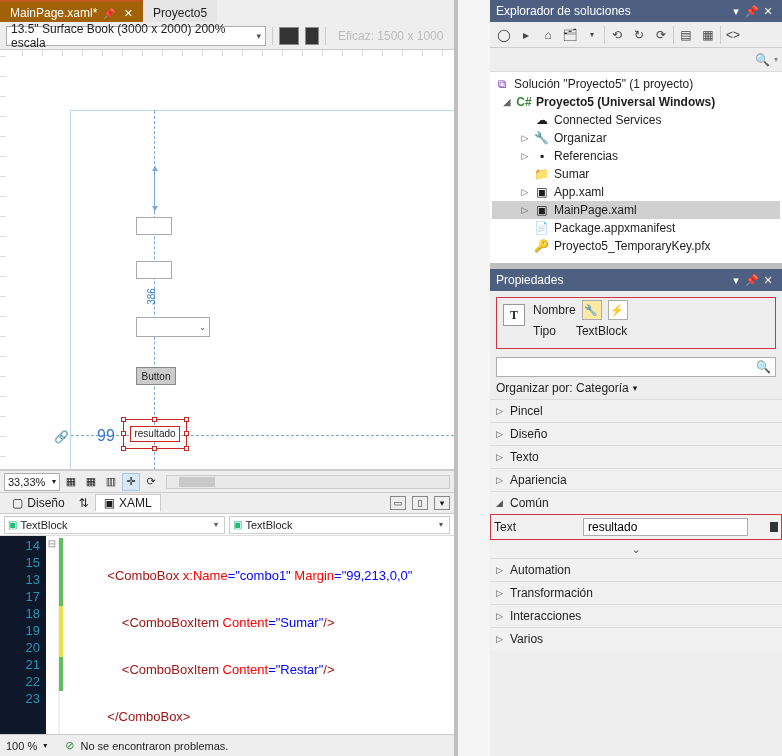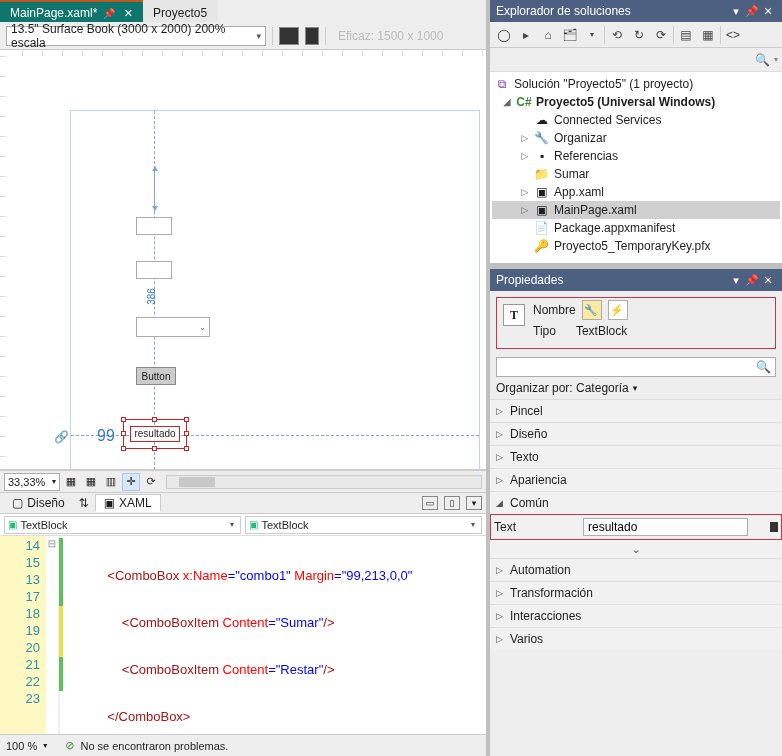--- a/index.html
+++ b/index.html
@@ -1,23 +1,23 @@
 <!DOCTYPE html>
 <html><head>
 <meta charset="utf-8">
 <style>
 * { box-sizing: border-box; margin: 0; padding: 0; font-family: "Segoe UI", Arial, sans-serif; }
 body { width: 782px; height: 756px; background: #f5f5f5; display: flex; font-size: 12px; color: #1e1e1e; overflow: hidden; }
 .left { width: 490px; display: flex; flex-direction: column; border-right: 4px solid #bfbfbf; }
-.right { width: 292px; display: flex; flex-direction: column; }
+.right { width: 292px; display: flex; flex-direction: column; margin-left: 32px; }
 
 
 .tabs-row { height: 22px; background: #eee; display: flex; align-items: stretch; }
 .tab { padding: 2px 10px 0 10px; background: #e6e6e6; border-top: 2px solid transparent; display: flex; align-items: center; gap: 6px; cursor: pointer; }
-.tab.active { background: #0f766e; color: #fff; border-top: 2px solid #c0571f; }
+.tab.active { background: #a16207; color: #fff; border-top: 2px solid #c0571f; }
 .tab.active .pin, .tab.active .close { color: #fff; }
 .tab .pin { font-size: 10px; }
 .tab .close { font-size: 11px; margin-left: 2px; }
 
 
 .design-toolbar { height: 28px; background: #eee; border-bottom: 1px solid #ccc; display: flex; align-items: center; gap: 6px; padding: 0 6px; }
 .scale-dd { flex: 0 0 260px; height: 20px; border: 1px solid #adadad; background: #fff; font-size: 12px; padding: 0 4px; display: flex; align-items: center; justify-content: space-between; }
 .scale-dd .arrow { font-size: 9px; color: #555; }
 .orient-btn { width: 20px; height: 18px; border: 1px solid #8a8a8a; background: #333; display: inline-block; }
 .orient-btn.portrait { width: 14px; }
@@ -62,21 +62,21 @@
 .mini-icon { width: 16px; height: 14px; border: 1px solid #888; display: inline-flex; align-items: center; justify-content: center; font-size: 9px; cursor: pointer; }
 
 
 .bc-row { height: 22px; background: #fff; border-bottom: 1px solid #ddd; display: flex; align-items: center; padding: 0 4px; gap: 4px; }
 .bc-item { display: flex; align-items: center; gap: 3px; border: 1px solid #ccc; padding: 0 6px 0 3px; height: 18px; font-size: 11px; }
 .bc-icon { color: #2b7; font-size: 10px; }
 .bc-item .arrow { font-size: 8px; color: #555; }
 
 
 .code { flex: 1; background: #fff; overflow: hidden; display: flex; position: relative; font-family: Consolas, monospace; font-size: 13px; }
-.gutter { width: 46px; background: #fef9c3; color: #2b91af; padding-top: 2px; }
+.gutter { width: 46px; background: #0f172a; color: #2b91af; padding-top: 2px; }
 .gutter div { height: 17px; text-align: right; padding-right: 6px; }
 .fold { width: 14px; background: #fff; border-right: 2px solid #f0f0f0; padding-top: 2px; color: #888; }
 .fold div { height: 17px; text-align: center; font-size: 10px; }
 .lines { padding-top: 2px; padding-left: 4px; white-space: pre; }
 .lines div { height: 17px; }
 .k-elem { color: #a31515; }
 .k-attr { color: #ff0000; }
 .k-val { color: #0000ff; }
 .change-bar { position: absolute; left: 59px; top: 2px; width: 4px; }
 .cb-y { background: #e8e246; }

